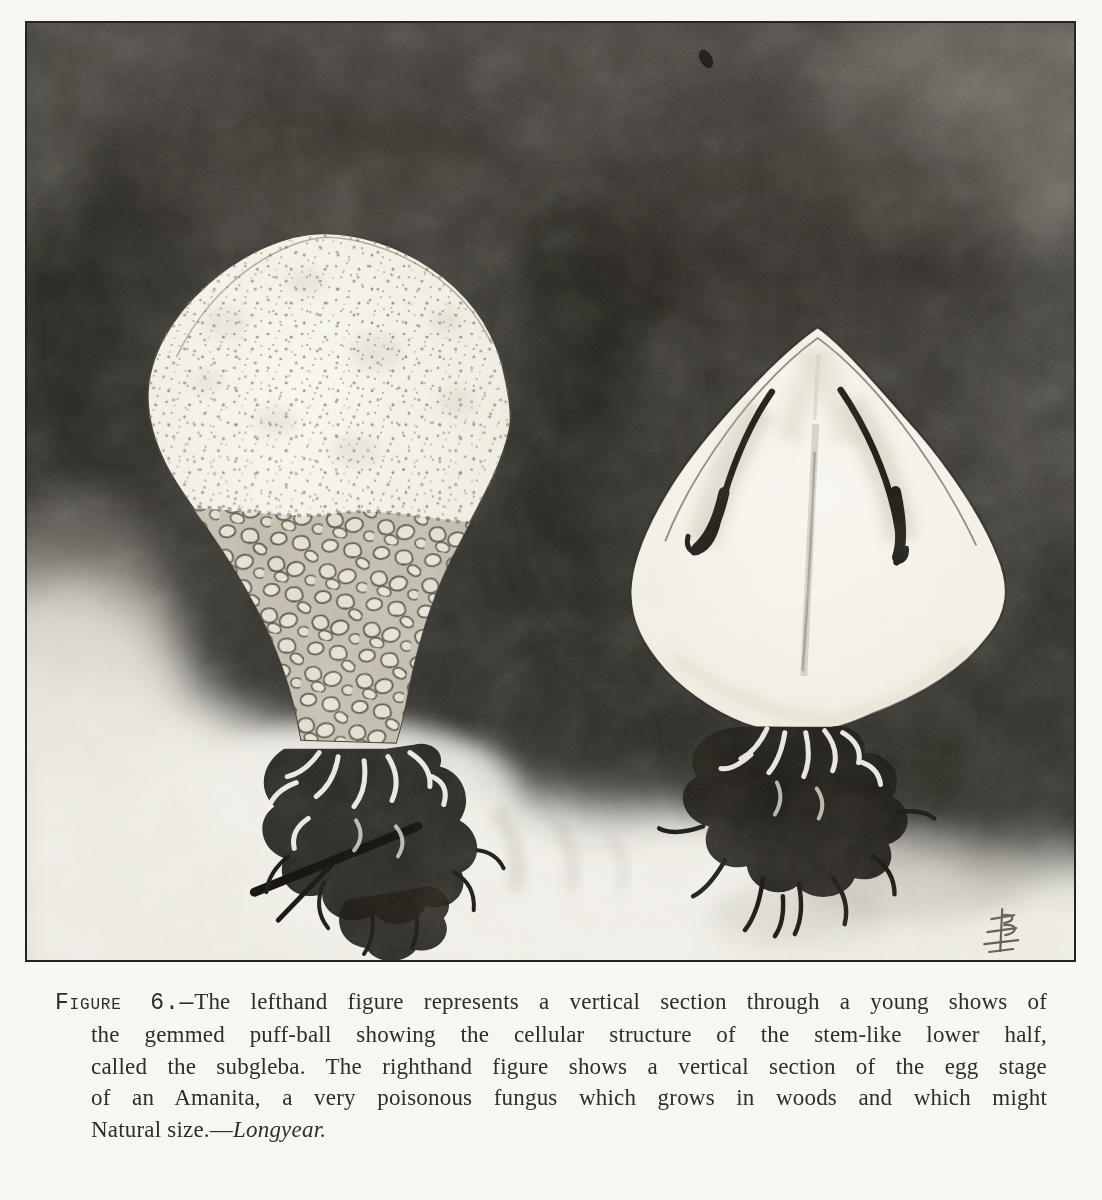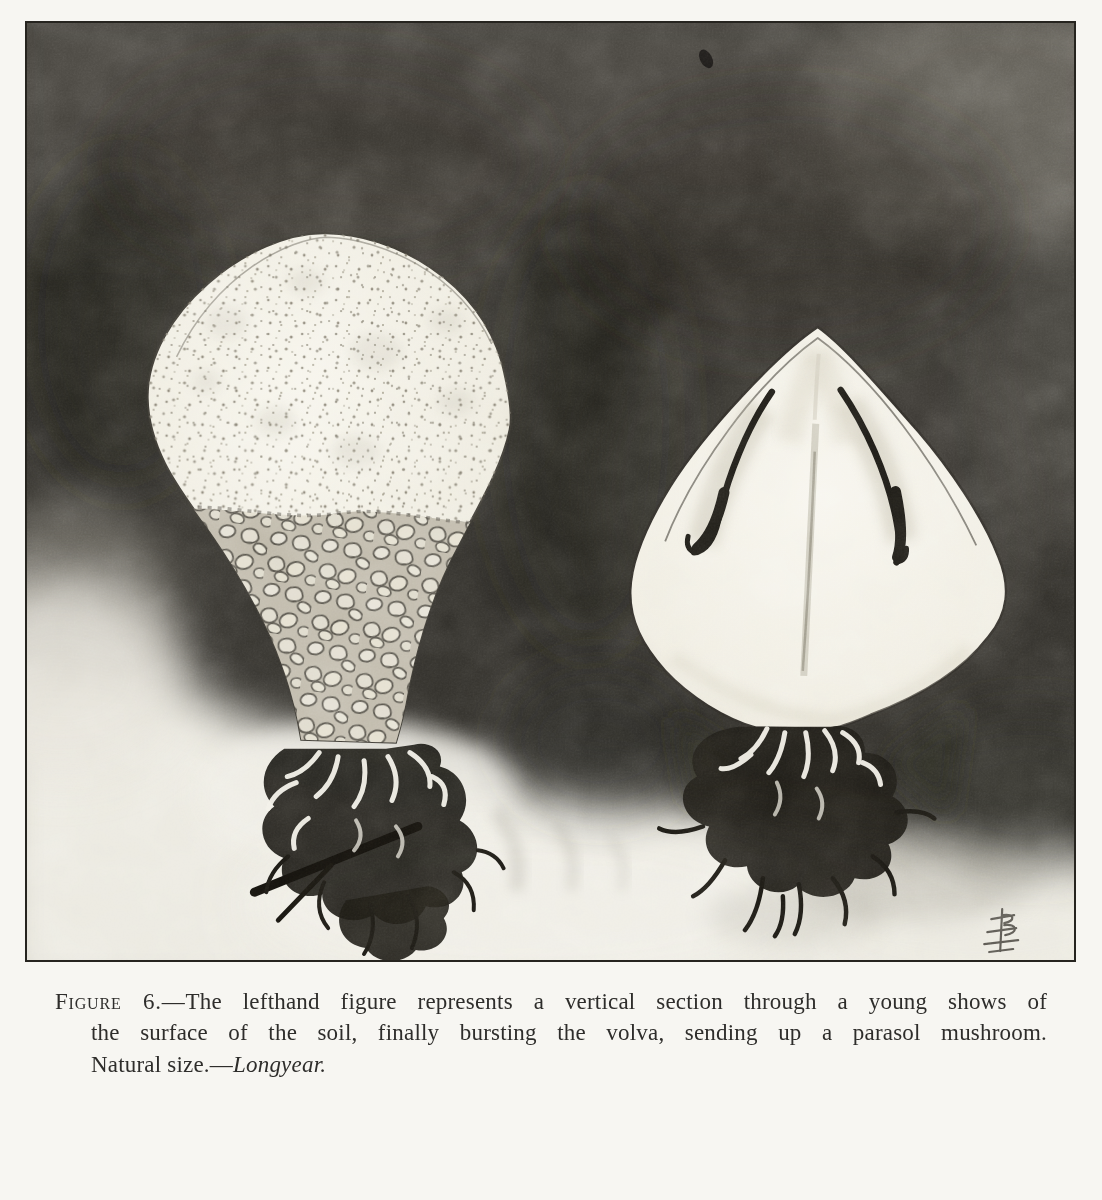--- a/index.html
+++ b/index.html
@@ -31,21 +31,21 @@
     color: #2e2d2b;
     letter-spacing: 0.2px;
   }
   .cap-line {
     text-align: justify;
     text-align-last: justify;
     padding-left: 36px;
   }
   .cap-line.first { padding-left: 0; }
   .cap-line.last { text-align-last: left; }
-  .figlabel { font-variant: small-caps; letter-spacing: 0.8px; }
+  .figlabel { font-variant: small-caps; letter-spacing: 0.8px; font-family: Liberation Mono, monospace; }
   .sig { font-style: italic; }
 </style>
 </head>
 <body>
 
 <div class="page">
 
   <figure class="plate">
     <svg viewBox="0 0 1050 940" preserveAspectRatio="none">
       <defs>
@@ -260,17 +260,19 @@
         <path d="M980,905 C 993,903 995,913 981,915"></path>
       </g>
 
       <rect width="1050" height="940" filter="url(#mottle)" style="mix-blend-mode:soft-light" opacity="0.6"></rect>
       <rect width="1050" height="940" filter="url(#grainF)" style="mix-blend-mode:soft-light" opacity="0.28"></rect>
     </svg>
   </figure>
 
   <figcaption class="caption">
     <div class="cap-line first"><span class="figlabel">Figure 6.—</span><span>The lefthand figure represents a vertical section through a young shows of</span></div>
-    <div class="cap-line">the surface of the soil, finally bursting the volva, sending up a parasol mushroom.</div>
+    <div class="cap-line">the gemmed puff-ball showing the cellular structure of the stem-like lower half,</div>
+    <div class="cap-line">called the subgleba.  The righthand figure shows a vertical section of the egg stage</div>
+    <div class="cap-line">of an Amanita, a very poisonous fungus which grows in woods and which might</div>
     <div class="cap-line last"><span>Natural size.—</span><span class="sig">Longyear.</span></div>
   </figcaption>
 
 </div>
 
 </body></html>

